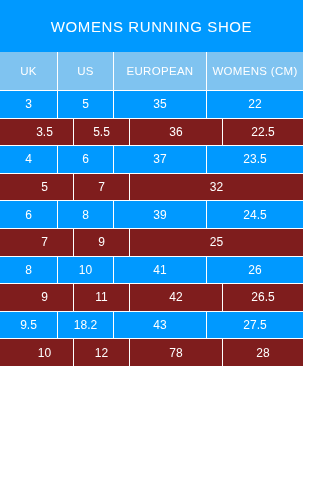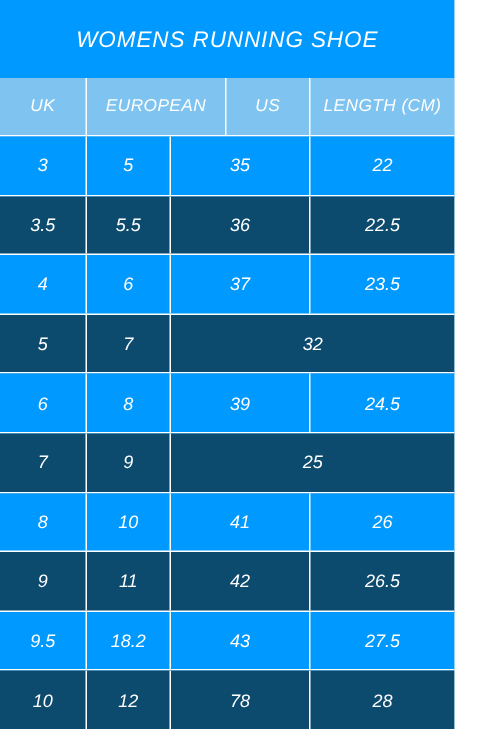--- a/index.html
+++ b/index.html
@@ -10,25 +10,24 @@
   body {
     width: 303px;
     height: 486px;
     overflow: hidden;
     font-family: "Liberation Sans", sans-serif;
     -webkit-font-smoothing: antialiased;
   }
 
   .size-chart {
     width: 303px;
-    height: 486px;
+    height: 366px;
     display: flex;
     flex-direction: column;
     background: #0099ff;
-    font-style: italic;
   }
 
   
   .chart-title {
     height: 52px;
     flex: 0 0 52px;
     background: #0099ff;
     color: #ffffff;
     display: flex;
     align-items: center;
@@ -52,21 +51,21 @@
     flex: 0 0 39px;
     height: 39px;
     background: #7fc3f0;
   }
 
   .data-row {
     flex: 1 1 0;
     min-height: 0;
   }
   .row-odd  { background: #0099ff; }
-  .row-even { background: #0c4a6e; }
+  .row-even { background: #7f1d1d; padding-left: 16px; }
 
   
   .cell {
     display: flex;
     align-items: center;
     justify-content: center;
     color: #ffffff;
     font-size: 12px;
     box-sizing: border-box;
     border-right: 1.5px solid #ffffff;
@@ -87,23 +86,23 @@
 </style>
 </head>
 <body>
 
 <div class="size-chart">
 
   <div class="chart-title">WOMENS RUNNING SHOE</div>
 
   <div class="row header-row">
     <div class="cell col-uk">UK</div>
+    <div class="cell col-us">US</div>
     <div class="cell col-eu">EUROPEAN</div>
-    <div class="cell col-us">US</div>
-    <div class="cell col-len">LENGTH (CM)</div>
+    <div class="cell col-len">WOMENS (CM)</div>
   </div>
 
   <div class="row data-row row-odd">
     <div class="cell col-uk">3</div>
     <div class="cell col-us">5</div>
     <div class="cell col-eu">35</div>
     <div class="cell col-len">22</div>
   </div>
 
   <div class="row data-row row-even">

